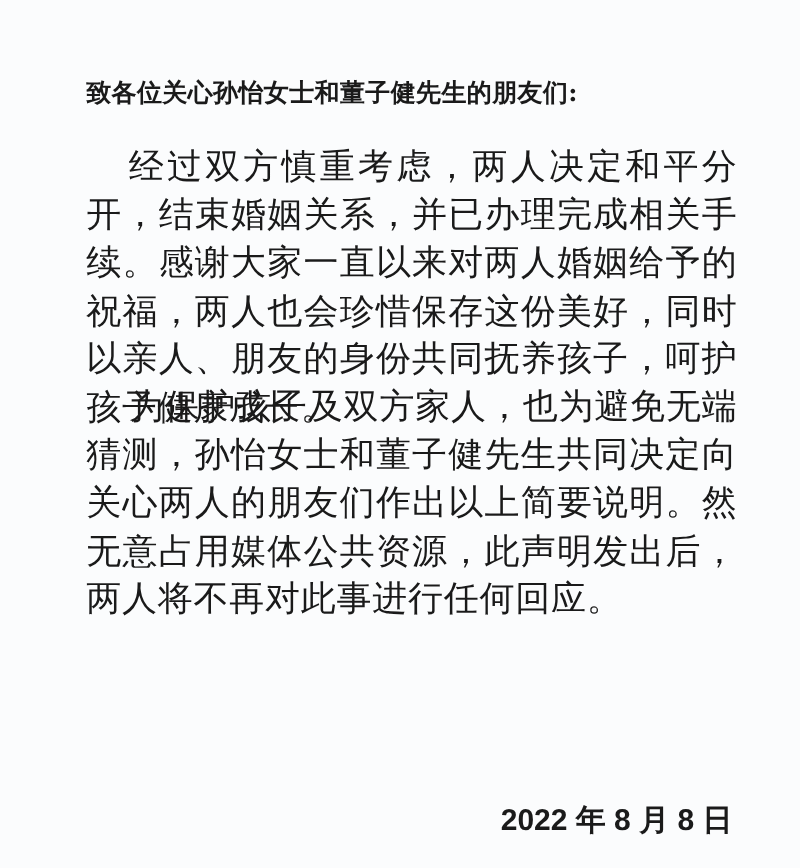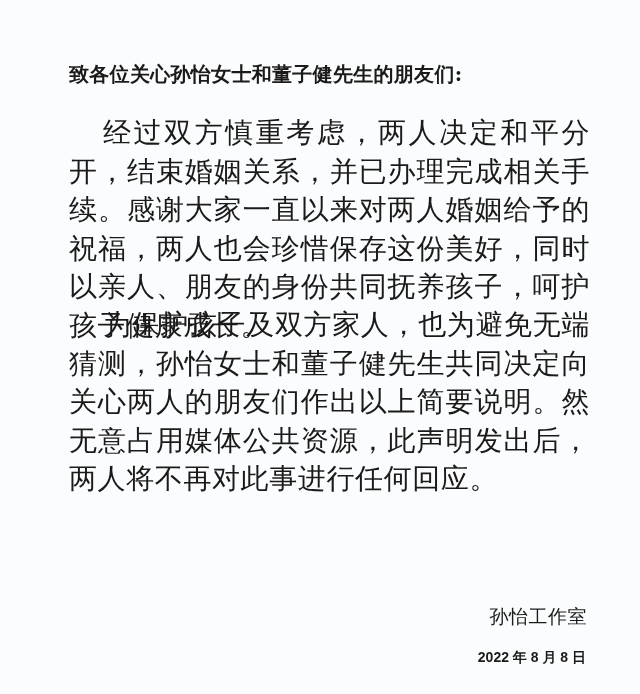--- a/index.html
+++ b/index.html
@@ -52,34 +52,33 @@
       font-size: 19px;
       line-height: 24px;
       letter-spacing: 0.5px;
       white-space: nowrap;
       font-family: "DejaVu Sans", "Liberation Sans", sans-serif;
     }
     .date {
       position: absolute;
       right: 54px;
       top: 645px;
-      font-size: 14px;
+      font-size: 24px;
       line-height: 24px;
       font-weight: bold;
       white-space: nowrap;
       font-family: "Liberation Sans", "DejaVu Sans", sans-serif;
     }
   </style>
 </head>
 <body>
 
 <div class="page">
   <div class="salutation">致各位关心孙怡女士和董子健先生的朋友们:</div>
 
   <div class="para p1">经过双方慎重考虑，两人决定和平分开，结束婚姻关系，并已办理完成相关手续。感谢大家一直以来对两人婚姻给予的祝福，两人也会珍惜保存这份美好，同时以亲人、朋友的身份共同抚养孩子，呵护孩子健康成长。</div>
 
   <div class="para p2">为保护孩子及双方家人，也为避免无端猜测，孙怡女士和董子健先生共同决定向关心两人的朋友们作出以上简要说明。然无意占用媒体公共资源，此声明发出后，两人将不再对此事进行任何回应。</div>
 
 
-  <div class="signature">孙怡工作室</div>
 
   <div class="date">2022 年 8 月 8 日</div>
 </div>
 
 </body></html>

